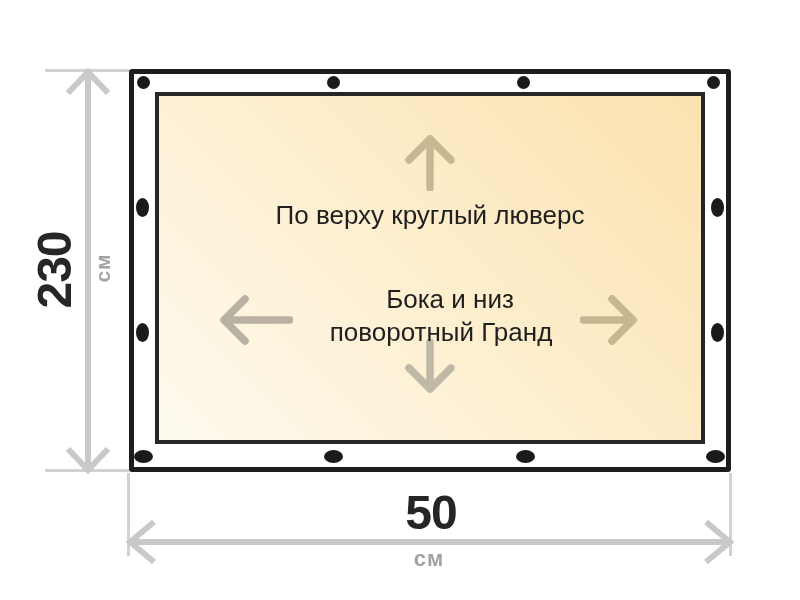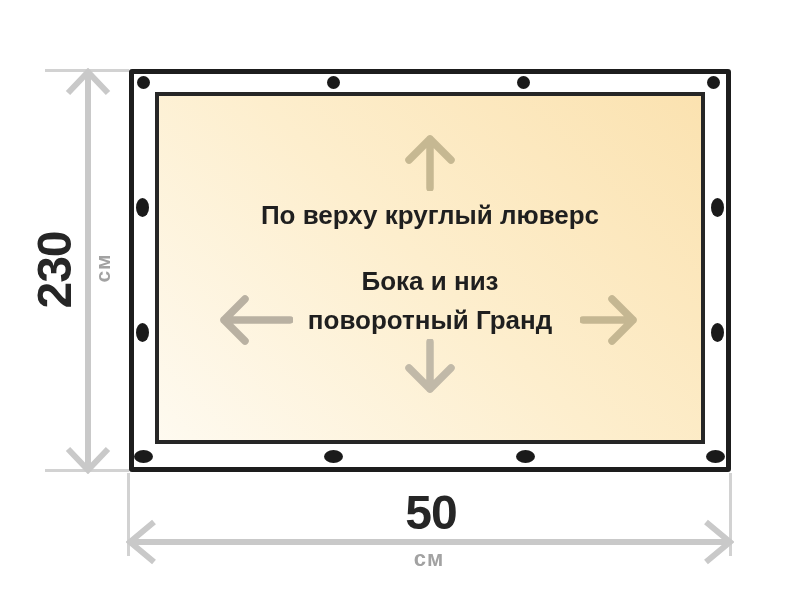--- a/index.html
+++ b/index.html
@@ -27,21 +27,21 @@
     letter-spacing:-1px;text-align:center;
   }
   .dim-unit{
     position:absolute;color:#a2a2a2;font-weight:700;font-size:21px;
     letter-spacing:1px;text-align:center;
   }
   .rot{transform:rotate(-90deg);}
   
   .note{
     position:absolute;left:155px;width:550px;text-align:center;
-    color:#1f1f1f;font-size:26px;line-height:31px;font-weight:700;
+    color:#1f1f1f;font-size:26px;line-height:31px;font-weight:400;
   }
   svg{display:block;}
 </style>
 </head>
 <body>
 
 <div id="canvas">
 
   <div class="ext" style="left:45px;top:69px;width:84px;height:3px;"></div>
   <div class="ext" style="left:45px;top:469px;width:84px;height:3px;"></div>
@@ -83,22 +83,22 @@
 
   <svg class="dim-svg" style="left:219px;top:293px;" width="74" height="54" viewBox="0 0 74 54">
     <path d="M71,27 L5,27 M26,6 L5,27 L26,48" fill="none" stroke="#b9b1a2" stroke-width="7.5" stroke-linecap="round" stroke-linejoin="round"></path>
   </svg>
 
   <svg class="dim-svg" style="left:580px;top:293px;" width="58" height="54" viewBox="0 0 58 54">
     <path d="M3,27 L53,27 M32,6 L53,27 L32,48" fill="none" stroke="#c5b792" stroke-width="7.5" stroke-linecap="round" stroke-linejoin="round"></path>
   </svg>
 
   <div class="note" style="top:200px;">По верху круглый люверс</div>
-  <div class="note" style="top:266px;">Бока и низ</div>
-  <div class="note" style="top:305px;">поворотный Гранд</div>
+  <div class="note" style="top:284px;padding-left:20px;">Бока и низ</div>
+  <div class="note" style="top:317px;padding-left:11px;">поворотный Гранд</div>
 
   <div class="ext" style="left:127px;top:473px;width:3px;height:83px;"></div>
   <div class="ext" style="left:729px;top:473px;width:3px;height:83px;"></div>
 
   <svg class="dim-svg" style="left:126px;top:519px;" width="608" height="46" viewBox="0 0 608 46">
     <path d="M4,23 L604,23 M28,3 L4,23 L28,43 M580,3 L604,23 L580,43" fill="none" stroke="#c9c9c9" stroke-width="6"></path>
   </svg>
 
   <div class="dim-value" style="left:331px;top:487px;width:200px;line-height:52px;">50</div>
   <div class="dim-unit" style="left:329px;top:547px;width:200px;line-height:24px;font-size:22px;">см</div>

